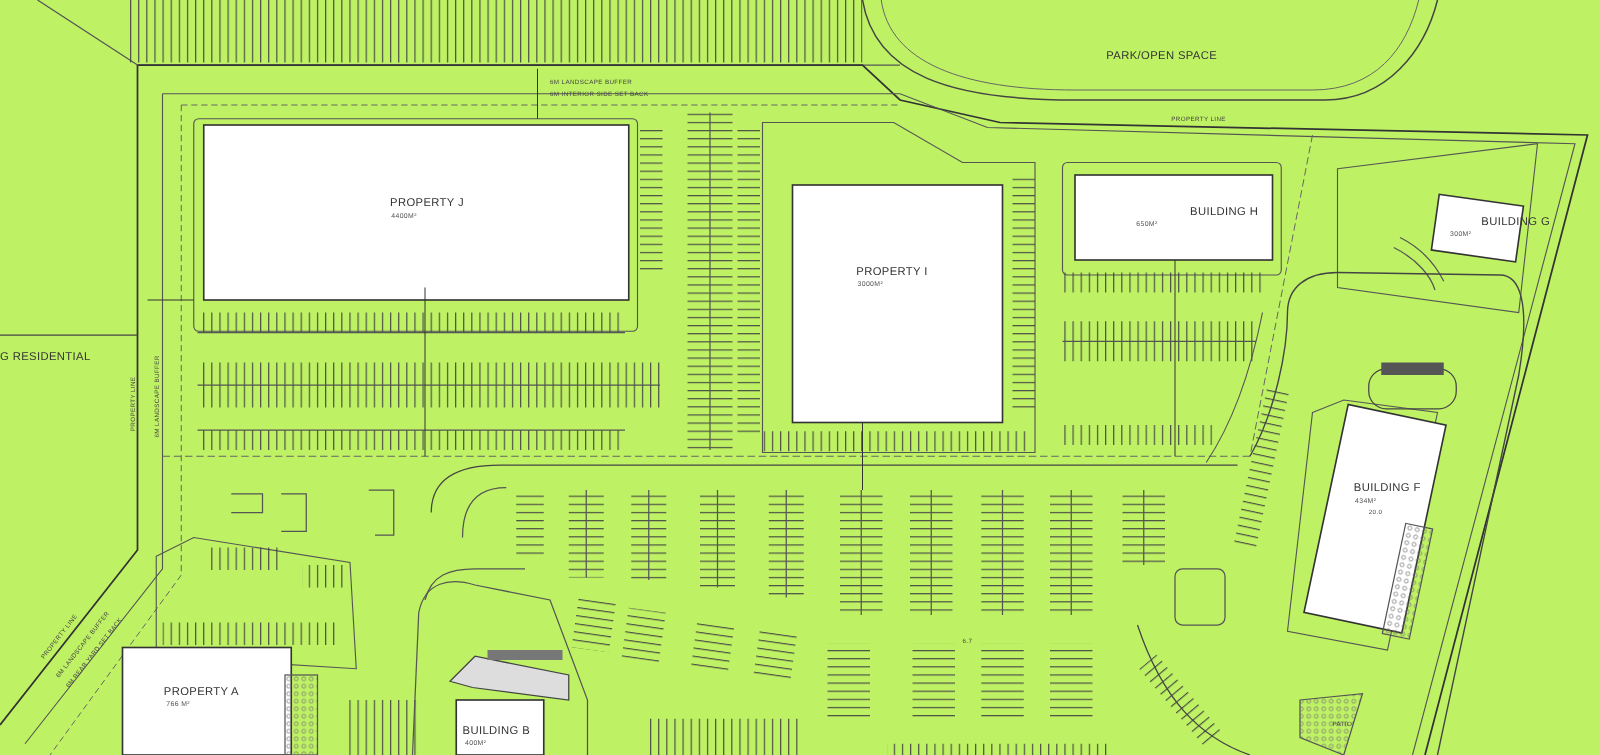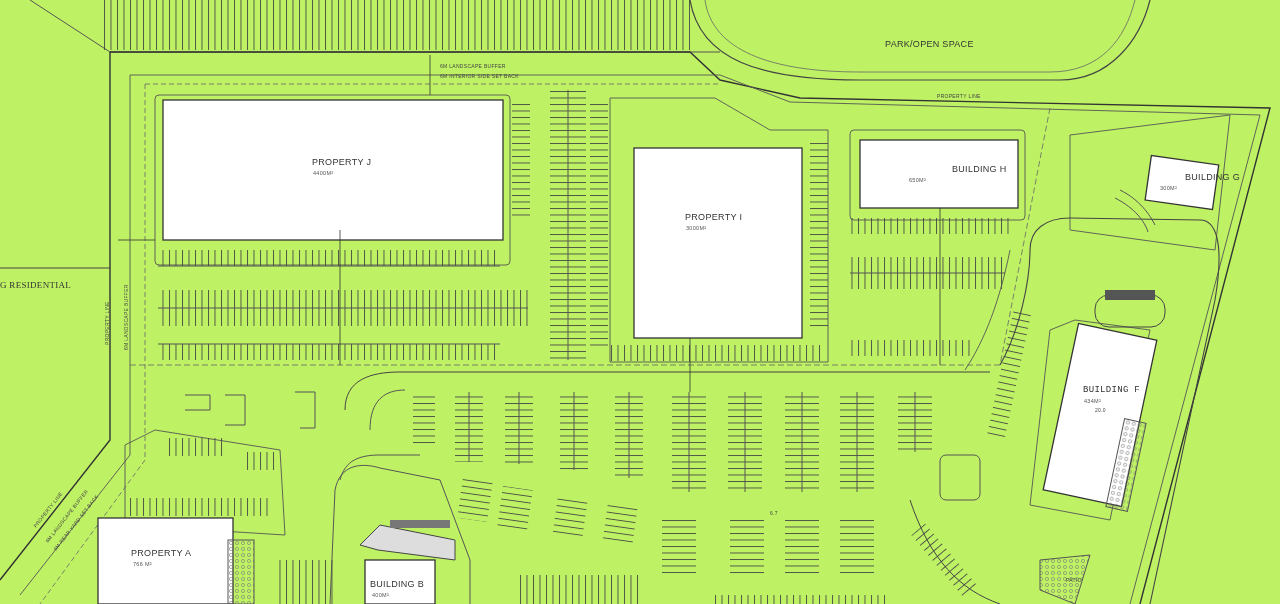--- a/index.html
+++ b/index.html
@@ -153,21 +153,21 @@
   <g stroke="#333" stroke-width="0.8">
     <line x1="430" y1="55" x2="430" y2="95"></line>
     <line x1="340" y1="230" x2="340" y2="365"></line>
     <line x1="690" y1="338" x2="690" y2="392"></line>
     <line x1="940" y1="208" x2="940" y2="365"></line>
     <line x1="118" y1="240" x2="155" y2="240"></line>
   </g>
 </svg>
 
 <div class="lbl bname" style="left:885px;top:39px;">PARK/OPEN SPACE</div>
-<div class="lbl bname" style="left:0px;top:280px;font-family:Liberation Serif, serif;">G RESIDENTIAL</div>
+<div class="lbl bname" style="left:0px;top:280px;">G RESIDENTIAL</div>
 
 <div class="lbl note" style="left:440px;top:63px;">6M LANDSCAPE BUFFER</div>
 <div class="lbl note" style="left:440px;top:73px;">6M INTERIOR SIDE SET BACK</div>
 <div class="lbl note" style="left:937px;top:93px;">PROPERTY LINE</div>
 <div class="lbl note rot" style="left:104px;top:345px;transform:rotate(-90deg);">PROPERTY LINE</div>
 <div class="lbl note rot" style="left:123px;top:350px;transform:rotate(-90deg);">6M LANDSCAPE BUFFER</div>
 <div class="lbl note rot" style="left:32px;top:525px;transform:rotate(-52deg);">PROPERTY LINE</div>
 <div class="lbl note rot" style="left:44px;top:540px;transform:rotate(-52deg);">6M LANDSCAPE BUFFER</div>
 <div class="lbl note rot" style="left:52px;top:548px;transform:rotate(-52deg);">6M REAR YARD SET BACK</div>
 <div class="lbl note" style="left:1066px;top:577px;">PATIO</div>
@@ -177,21 +177,21 @@
 
 <div class="lbl bname" style="left:685px;top:212px;">PROPERTY I</div>
 <div class="lbl barea" style="left:686px;top:225px;">3000M²</div>
 
 <div class="lbl bname" style="left:908px;top:164px;margin-left:44px;">BUILDING H</div>
 <div class="lbl barea" style="left:909px;top:177px;">650M²</div>
 
 <div class="lbl bname" style="left:1158px;top:172px;margin-left:27px;">BUILDING G</div>
 <div class="lbl barea" style="left:1160px;top:185px;">300M²</div>
 
-<div class="lbl bname" style="left:1083px;top:385px;font-family:Liberation Mono, monospace;">BUILDING F</div>
+<div class="lbl bname" style="left:1083px;top:385px;">BUILDING F</div>
 <div class="lbl barea" style="left:1084px;top:398px;">434M²</div>
 
 <div class="lbl bname" style="left:131px;top:548px;">PROPERTY A</div>
 <div class="lbl barea" style="left:133px;top:561px;">766 M²</div>
 
 <div class="lbl bname" style="left:370px;top:579px;">BUILDING B</div>
 <div class="lbl barea" style="left:372px;top:592px;">400M²</div>
 
 <div class="lbl note" style="left:1095px;top:407px;">20.0</div>
 <div class="lbl note" style="left:770px;top:510px;">6.7</div>

